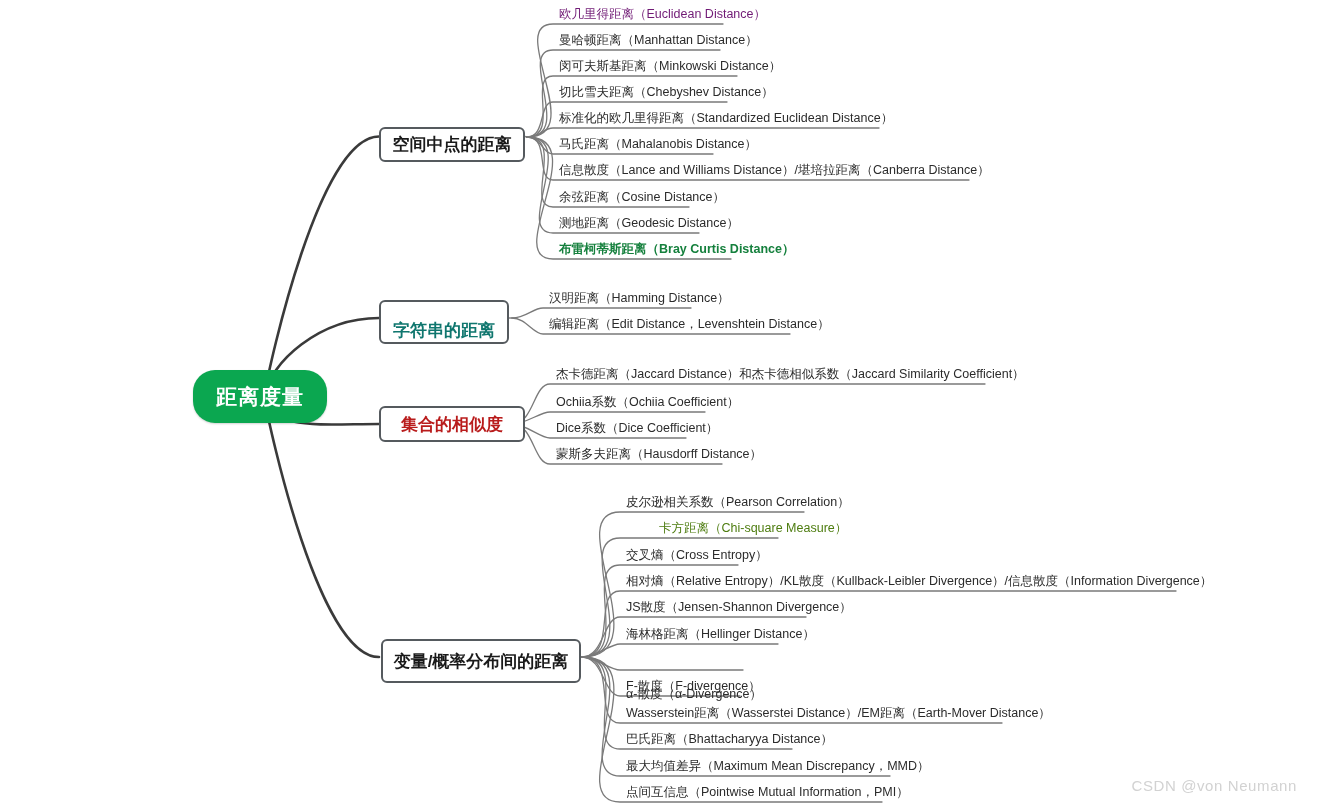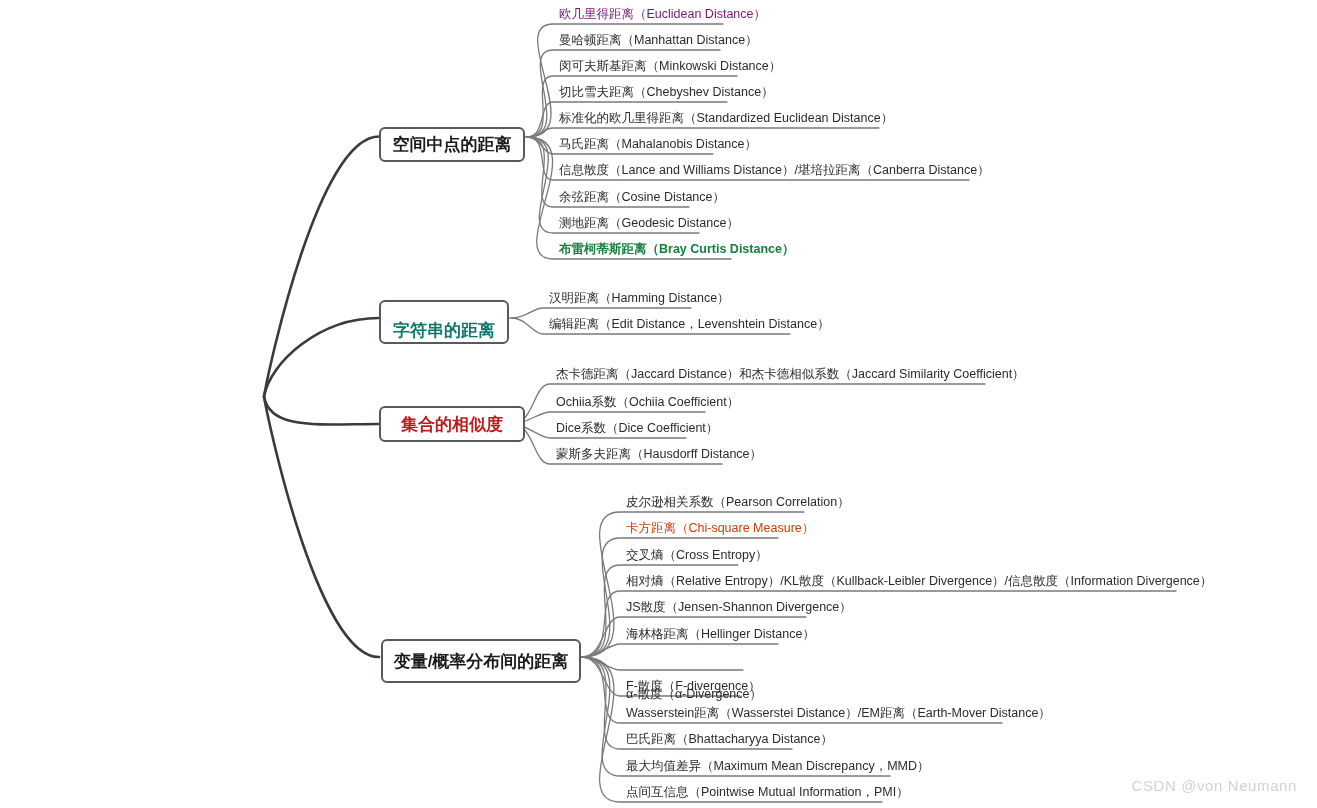--- a/index.html
+++ b/index.html
@@ -84,20 +84,23 @@
       <path d="M 582 657 C 618.3 657, 592.28 591, 620 591 L 1176 591" fill="none" stroke="#7a7a7a" stroke-width="1.3" stroke-linecap="round"></path>
       <path d="M 582 657 C 604 657, 603.2 617, 620 617 L 806 617" fill="none" stroke="#7a7a7a" stroke-width="1.3" stroke-linecap="round"></path>
       <path d="M 582 657 C 596 657, 610 644, 620 644 L 778 644" fill="none" stroke="#7a7a7a" stroke-width="1.3" stroke-linecap="round"></path>
       <path d="M 582 657 C 596 657, 610 670, 620 670 L 743 670" fill="none" stroke="#7a7a7a" stroke-width="1.3" stroke-linecap="round"></path>
       <path d="M 582 657 C 603.45 657, 603.62 696, 620 696 L 740 696" fill="none" stroke="#7a7a7a" stroke-width="1.3" stroke-linecap="round"></path>
       <path d="M 582 657 C 618.3 657, 592.28 723, 620 723 L 1002 723" fill="none" stroke="#7a7a7a" stroke-width="1.3" stroke-linecap="round"></path>
       <path d="M 582 657 C 632.6 657, 581.36 749, 620 749 L 792 749" fill="none" stroke="#7a7a7a" stroke-width="1.3" stroke-linecap="round"></path>
       <path d="M 582 657 C 647.45 657, 570.02 776, 620 776 L 890 776" fill="none" stroke="#7a7a7a" stroke-width="1.3" stroke-linecap="round"></path>
       <path d="M 582 657 C 661.75 657, 559.1 802, 620 802 L 882 802" fill="none" stroke="#7a7a7a" stroke-width="1.3" stroke-linecap="round"></path>
     </svg>
+<div class="root-node" style="left: 193px; top: 370px; width: 134px; height: 53px; background: rgb(11, 167, 80); color: rgb(255, 255, 255);">
+      <span>距离度量</span>
+    </div>
     <div class="branch-node" style="left: 379px; top: 119px; width: 146px; height: 35px; border-color: rgb(85, 90, 94); color: rgb(26, 26, 26); margin-top: 8px;">
       <span>空间中点的距离</span>
     </div>
     <div class="leaf" style="left: 559px; top: 7px; color: #701a75;"><span>欧几里得距离（Euclidean Distance）</span></div>
     <div class="leaf" style="left: 559px; top: 33px; color: rgb(43, 43, 43);"><span>曼哈顿距离（Manhattan Distance）</span></div>
     <div class="leaf" style="left: 559px; top: 59px; color: rgb(43, 43, 43);"><span>闵可夫斯基距离（Minkowski Distance）</span></div>
     <div class="leaf" style="left: 559px; top: 85px; color: rgb(43, 43, 43);"><span>切比雪夫距离（Chebyshev Distance）</span></div>
     <div class="leaf" style="left: 559px; top: 111px; color: rgb(43, 43, 43);"><span>标准化的欧几里得距离（Standardized Euclidean Distance）</span></div>
     <div class="leaf" style="left: 559px; top: 137px; color: rgb(43, 43, 43);"><span>马氏距离（Mahalanobis Distance）</span></div>
     <div class="leaf" style="left: 559px; top: 163px; color: rgb(43, 43, 43);"><span>信息散度（Lance and Williams Distance）/堪培拉距离（Canberra Distance）</span></div>
@@ -113,21 +116,21 @@
       <span>集合的相似度</span>
     </div>
     <div class="leaf" style="left: 556px; top: 367px; color: rgb(43, 43, 43);"><span>杰卡德距离（Jaccard Distance）和杰卡德相似系数（Jaccard Similarity Coefficient）</span></div>
     <div class="leaf" style="left: 556px; top: 395px; color: rgb(43, 43, 43);"><span>Ochiia系数（Ochiia Coefficient）</span></div>
     <div class="leaf" style="left: 556px; top: 421px; color: rgb(43, 43, 43);"><span>Dice系数（Dice Coefficient）</span></div>
     <div class="leaf" style="left: 556px; top: 447px; color: rgb(43, 43, 43);"><span>蒙斯多夫距离（Hausdorff Distance）</span></div>
     <div class="branch-node" style="left: 381px; top: 639px; width: 200px; height: 44px; border-color: rgb(85, 90, 94); color: rgb(26, 26, 26);">
       <span>变量/概率分布间的距离</span>
     </div>
     <div class="leaf" style="left: 626px; top: 495px; color: rgb(43, 43, 43);"><span>皮尔逊相关系数（Pearson Correlation）</span></div>
-    <div class="leaf" style="left: 626px; top: 521px; color: #c2410c; text-align: center;"><span>卡方距离（Chi-square Measure）</span></div>
+    <div class="leaf" style="left: 659px; top: 521px; color: #4d7c0f; text-align: center;"><span>卡方距离（Chi-square Measure）</span></div>
     <div class="leaf" style="left: 626px; top: 548px; color: rgb(43, 43, 43);"><span>交叉熵（Cross Entropy）</span></div>
     <div class="leaf" style="left: 626px; top: 574px; color: rgb(43, 43, 43);"><span>相对熵（Relative Entropy）/KL散度（Kullback-Leibler Divergence）/信息散度（Information Divergence）</span></div>
     <div class="leaf" style="left: 626px; top: 600px; color: rgb(43, 43, 43);"><span>JS散度（Jensen-Shannon Divergence）</span></div>
     <div class="leaf" style="left: 626px; top: 627px; color: rgb(43, 43, 43);"><span>海林格距离（Hellinger Distance）</span></div>
     <div class="leaf" style="left: 626px; top: 687px; color: rgb(43, 43, 43);"><span>α-散度（α-Divergence）</span></div>
     <div class="leaf" style="left: 626px; top: 679px; color: rgb(43, 43, 43);"><span>F-散度（F-divergence）</span></div>
     <div class="leaf" style="left: 626px; top: 706px; color: rgb(43, 43, 43);"><span>Wasserstein距离（Wasserstei Distance）/EM距离（Earth-Mover Distance）</span></div>
     <div class="leaf" style="left: 626px; top: 732px; color: rgb(43, 43, 43);"><span>巴氏距离（Bhattacharyya Distance）</span></div>
     <div class="leaf" style="left: 626px; top: 759px; color: rgb(43, 43, 43);"><span>最大均值差异（Maximum Mean Discrepancy，MMD）</span></div>
     <div class="leaf" style="left: 626px; top: 785px; color: rgb(43, 43, 43);"><span>点间互信息（Pointwise Mutual Information，PMI）</span></div>

